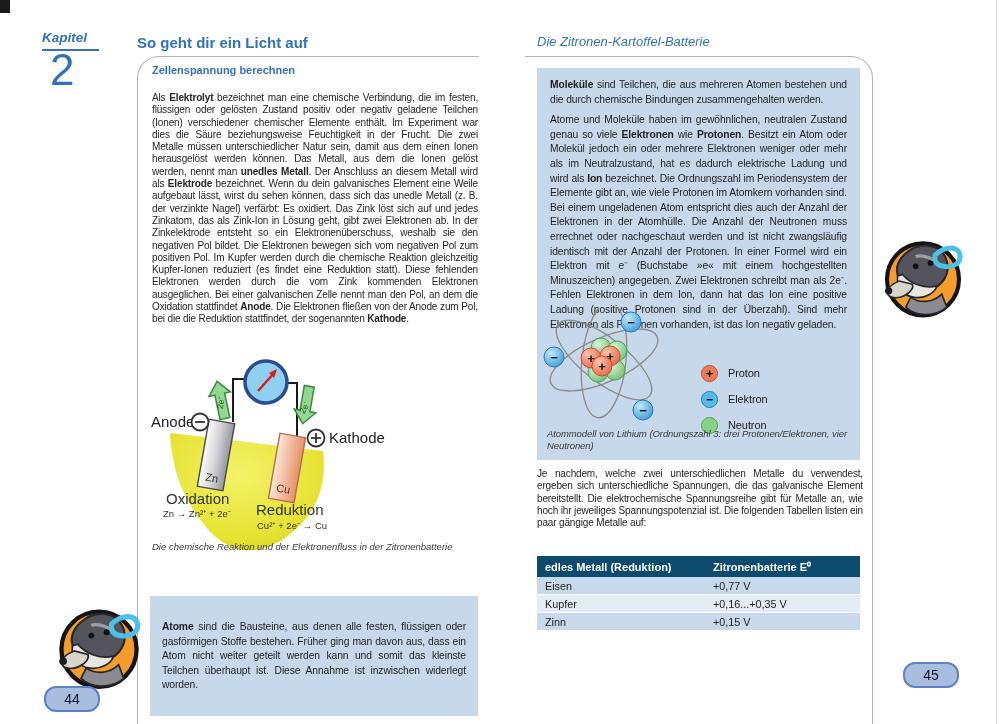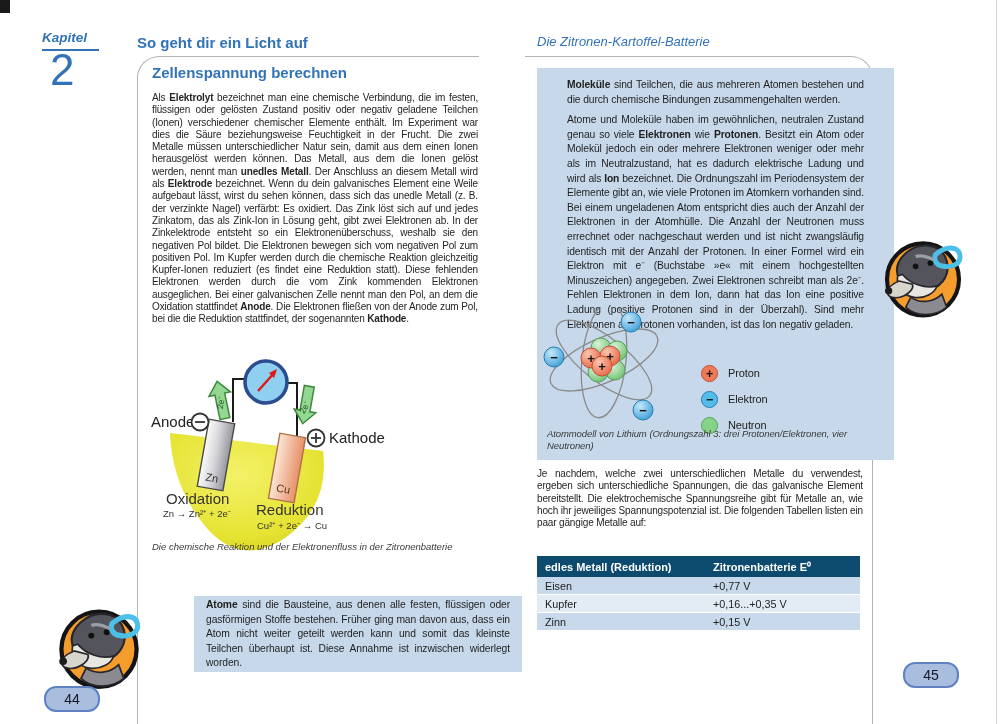--- a/index.html
+++ b/index.html
@@ -45,42 +45,42 @@
     color:#15152a;font-size:14px;font-weight:500;
     display:flex;align-items:center;justify-content:center;
   }
   .badge-44{left:44px;top:686px;}
   .badge-45{left:903px;top:662px;}
   .mascot{width:94px;height:90px;}
   .mascot-left{left:52px;top:606px;}
   .mascot-right{left:878px;top:238px;width:90px;height:86px;}
   
   .page-title{
-    left:152px;top:64px;color:#3273b8;font-size:15px;font-weight:600;
+    left:152px;top:64px;color:#3273b8;font-size:11px;font-weight:600;
   }
   .body-text{
     font-size:10px;line-height:12.3px;letter-spacing:-0.15px;
     text-align:justify;color:#242424;
   }
   .left-body{left:152px;top:92px;width:326px;height:262px;overflow:hidden;}
   .bold{font-weight:bold;}
   .diagram-svg{left:150px;top:356px;width:330px;height:212px;}
   .caption{
     font-size:9.5px;font-style:italic;color:#3a3a3a;
   }
   .caption-left{left:152px;top:541px;width:326px;}
   .info-box{
     background:#c6d8e9;
     font-size:10.3px;line-height:14.6px;letter-spacing:-0.1px;
     text-align:justify;color:#1f1f1f;
   }
-  .info-box-left{left:150px;top:596px;width:304px;height:72px;padding:2px 12px;overflow:hidden;margin-left:44px;}
+  .info-box-left{left:150px;top:596px;width:304px;height:72px;padding:24px 12px;overflow:hidden;}
   
   .info-box-right{
-    left:537px;top:68px;width:297px;height:372px;padding:10px 30px;
+    left:537px;top:68px;width:297px;height:372px;padding:10px 13px;
     overflow:hidden;
   }
   .info-box-right p{margin:0 0 6px 0;}
   .atom-svg{left:4px;top:240px;width:142px;height:126px;}
   .legend{left:163px;top:292px;width:140px;}
   .legend-item{display:flex;align-items:center;height:26px;}
   .legend-item svg{width:19px;height:19px;margin-right:9px;}
   .legend-label{font-size:11px;color:#222;}
   .caption-atom{left:10px;top:360px;width:300px;line-height:12px;}
   .right-body{left:537px;top:468px;width:326px;height:80px;overflow:hidden;}

